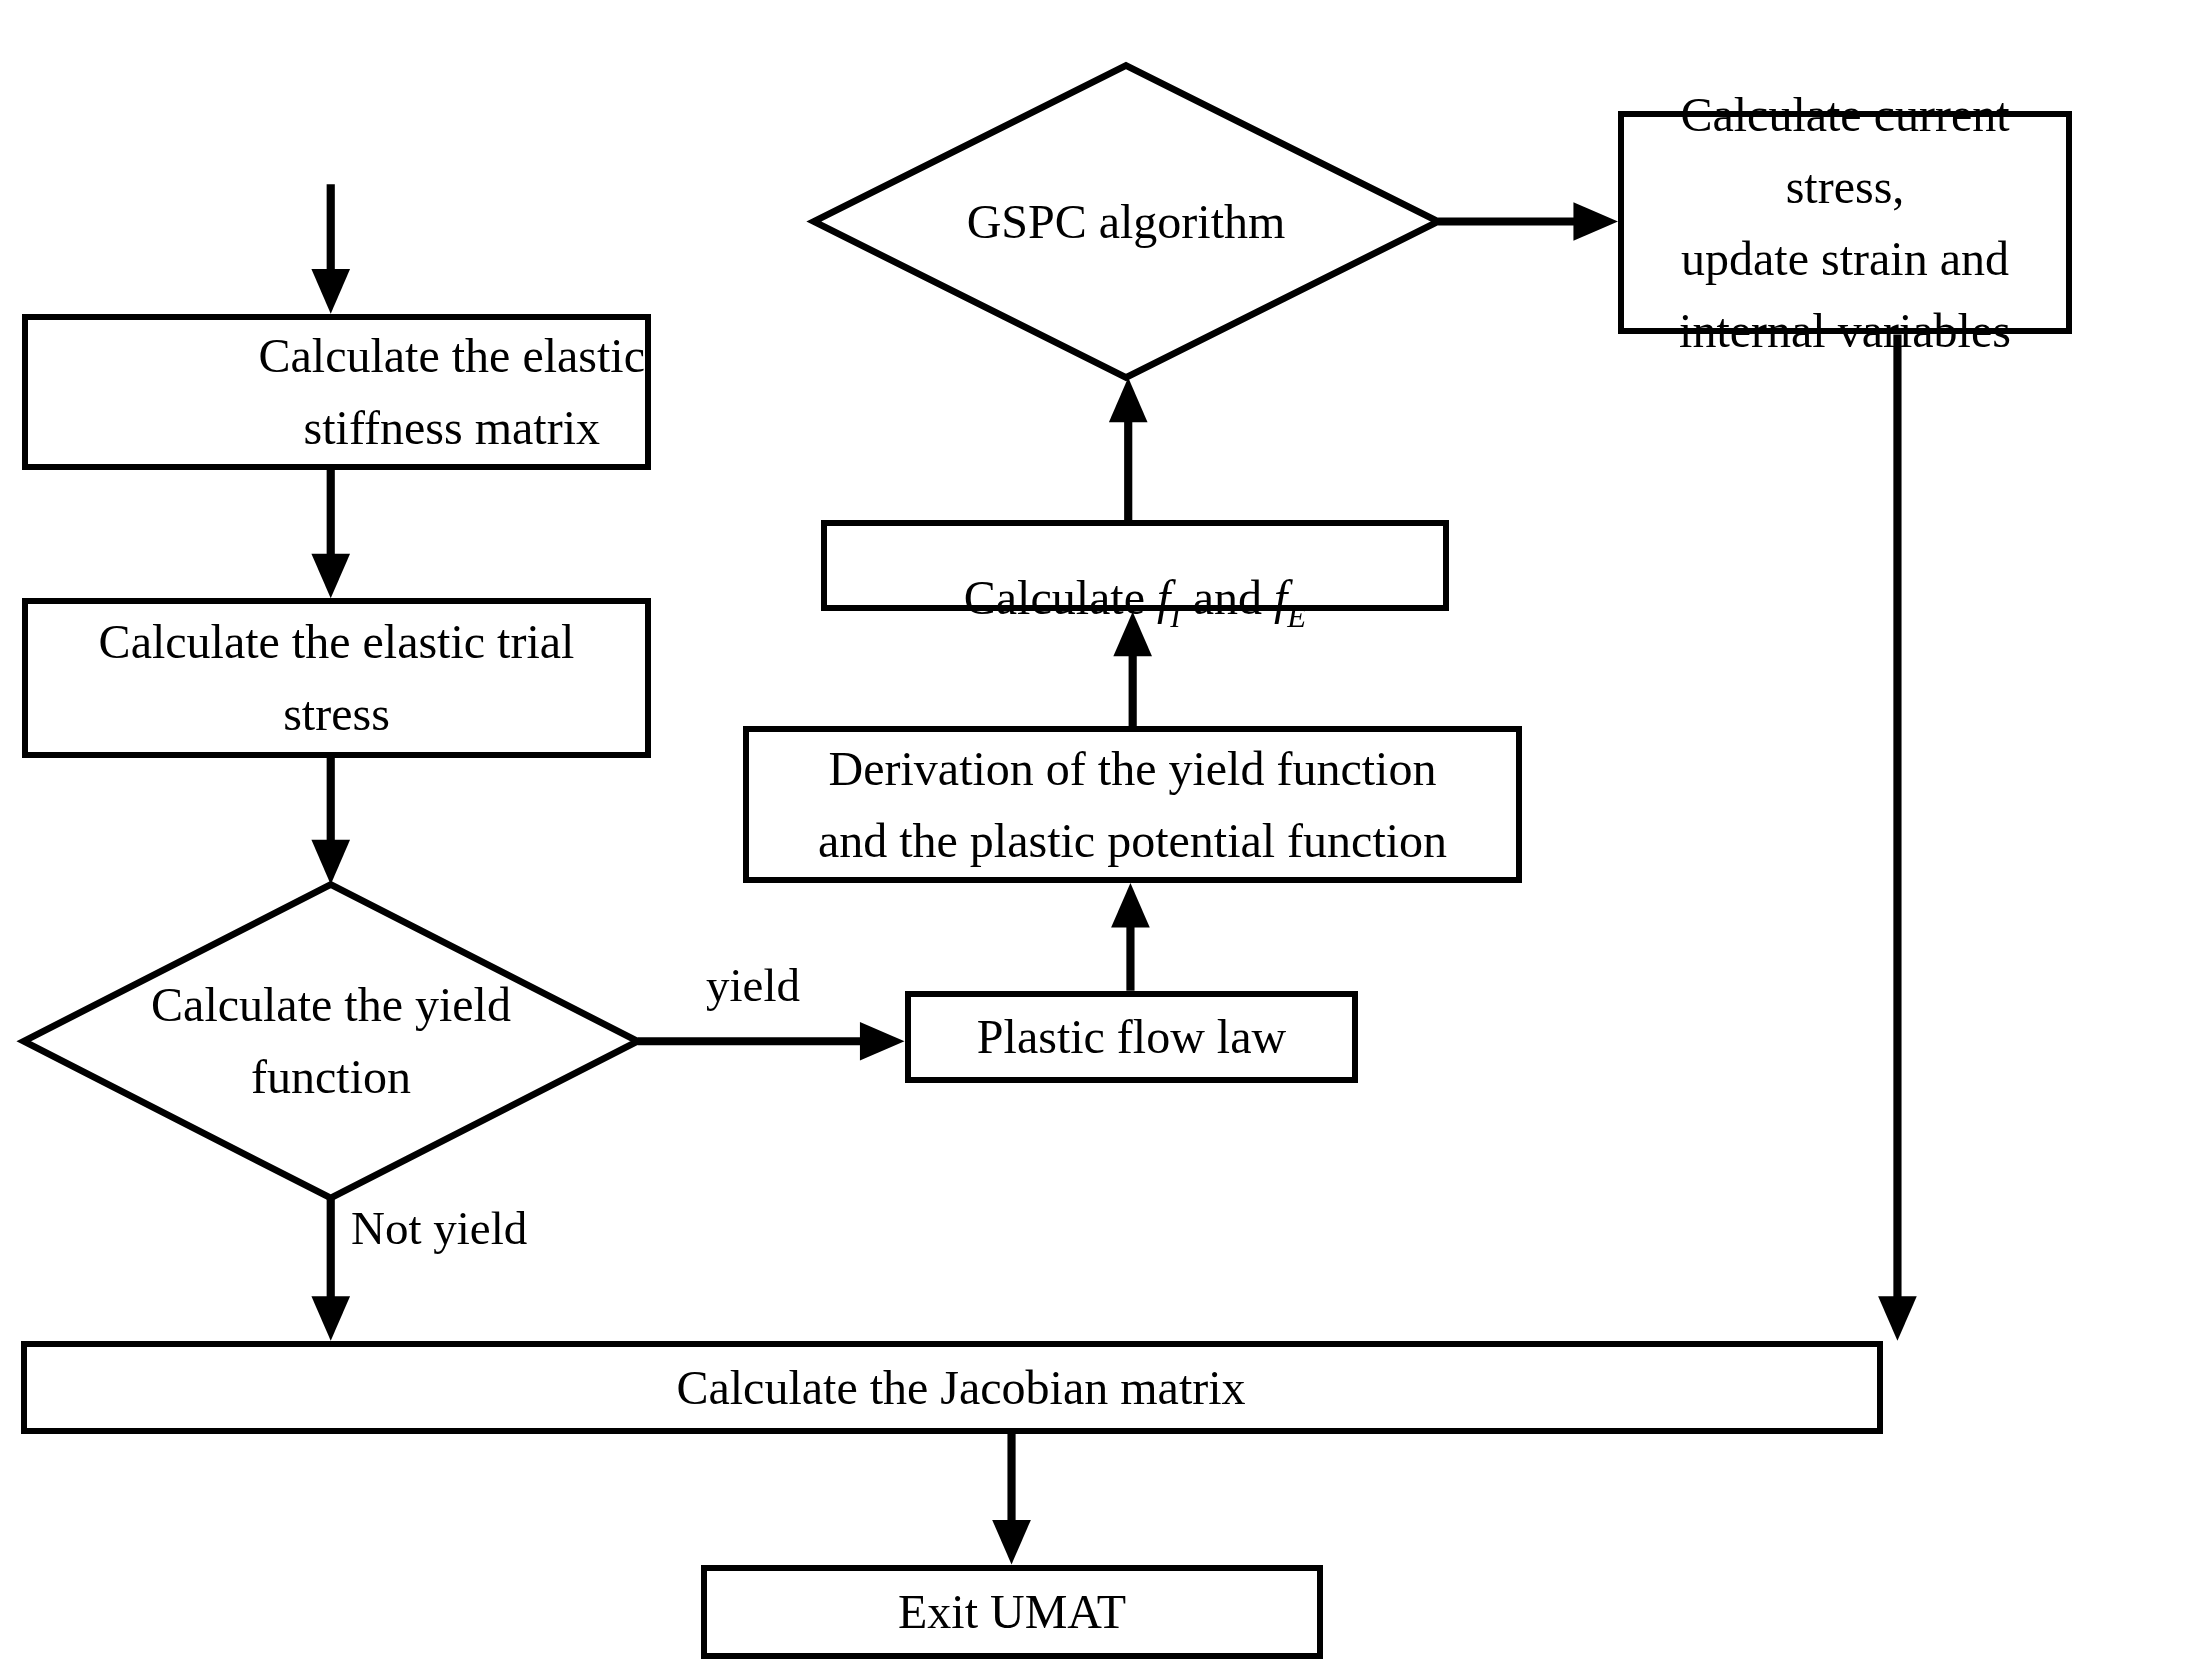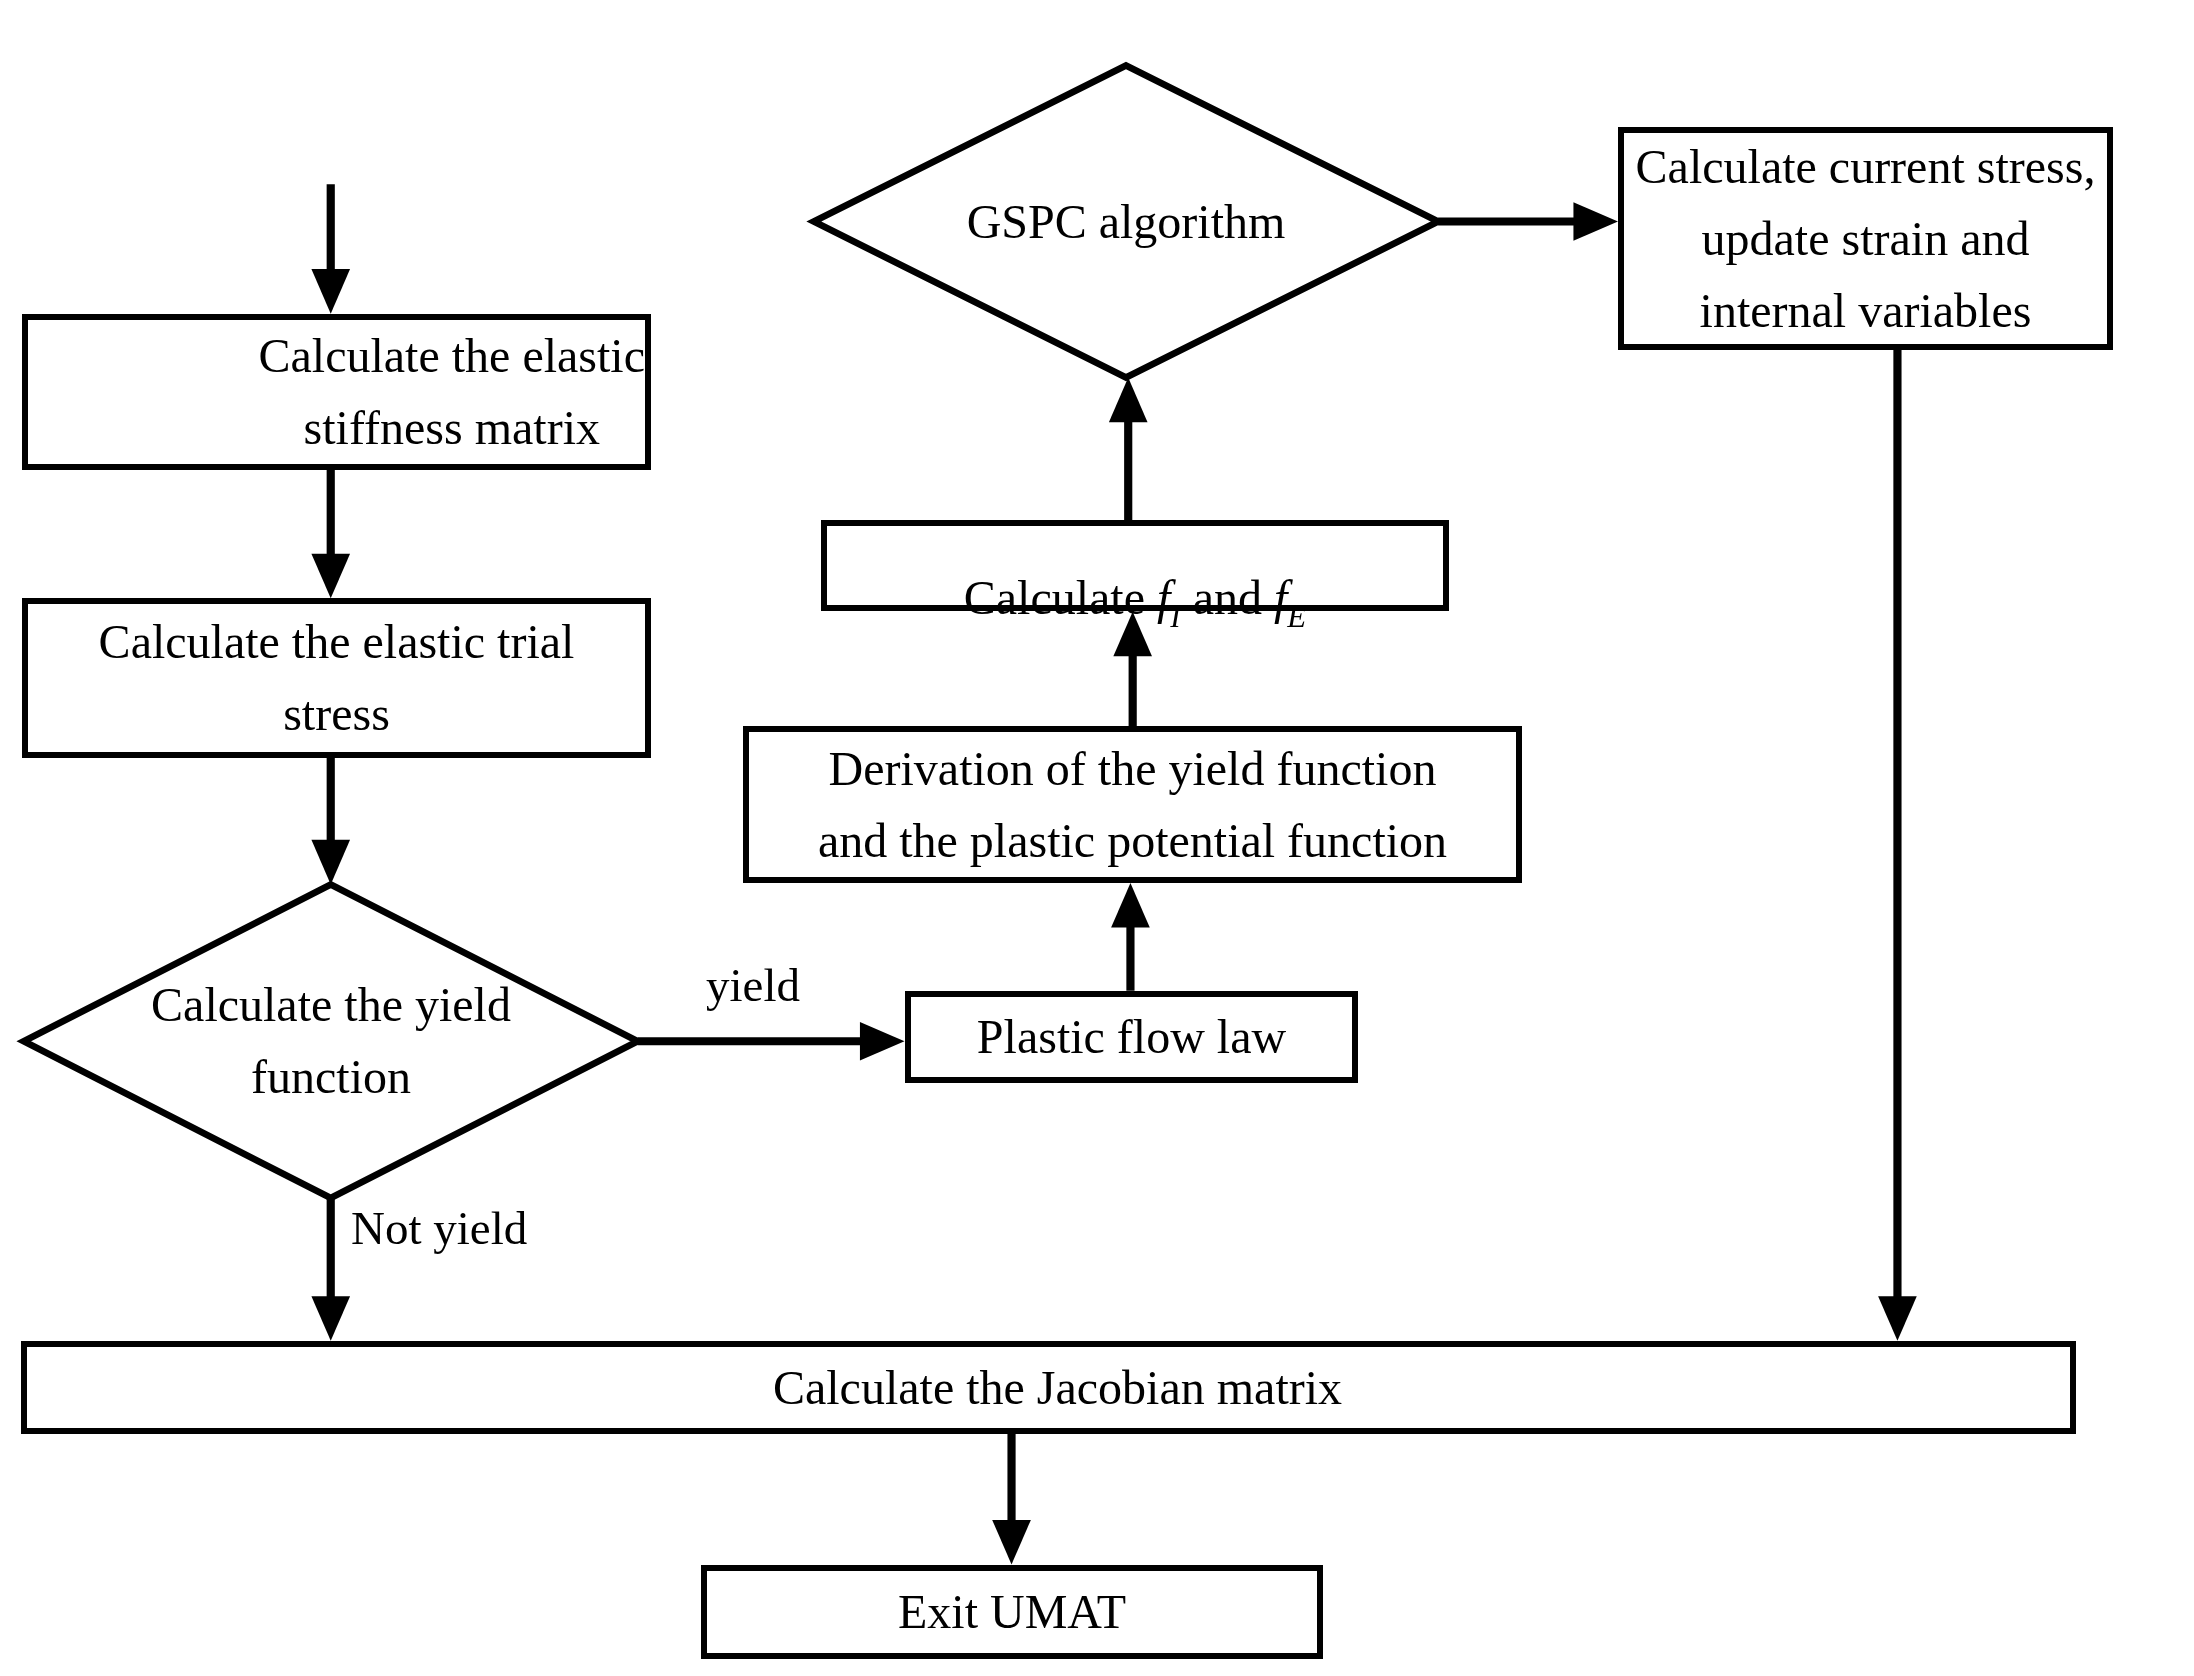--- a/index.html
+++ b/index.html
@@ -160,27 +160,27 @@
     <div class="label">Derivation of the yield function
 and the plastic potential function</div>
   </div>
 
   <div class="box" style="left:821px; top:520px; width:628px; height:91px;">
     <div class="label">
       <span>Calculate </span><span class="fvar">f</span><span class="fsub">I</span><span> and </span><span class="fvar">f</span><span class="fsub">E</span>
     </div>
   </div>
 
-  <div class="box" style="left:1618px; top:111px; width:495px; height:223px;margin-top:16px;">
+  <div class="box" style="left:1618px; top:111px; width:454px; height:223px;">
     <div class="label">Calculate current stress,
 update strain and
 internal variables</div>
   </div>
 
-  <div class="box" style="left:21px; top:1341px; width:2055px; height:93px;padding-left:18px;">
+  <div class="box" style="left:21px; top:1341px; width:1862px; height:93px;padding-left:18px;">
     <div class="label">Calculate the Jacobian matrix</div>
   </div>
 
   <div class="box" style="left:701px; top:1565px; width:622px; height:94px;">
     <div class="label">Exit UMAT</div>
   </div>
 
   <div class="dlabel" style="left:903px; top:155px; width:446px; height:134px;">
     <div class="label">GSPC algorithm</div>
   </div>

